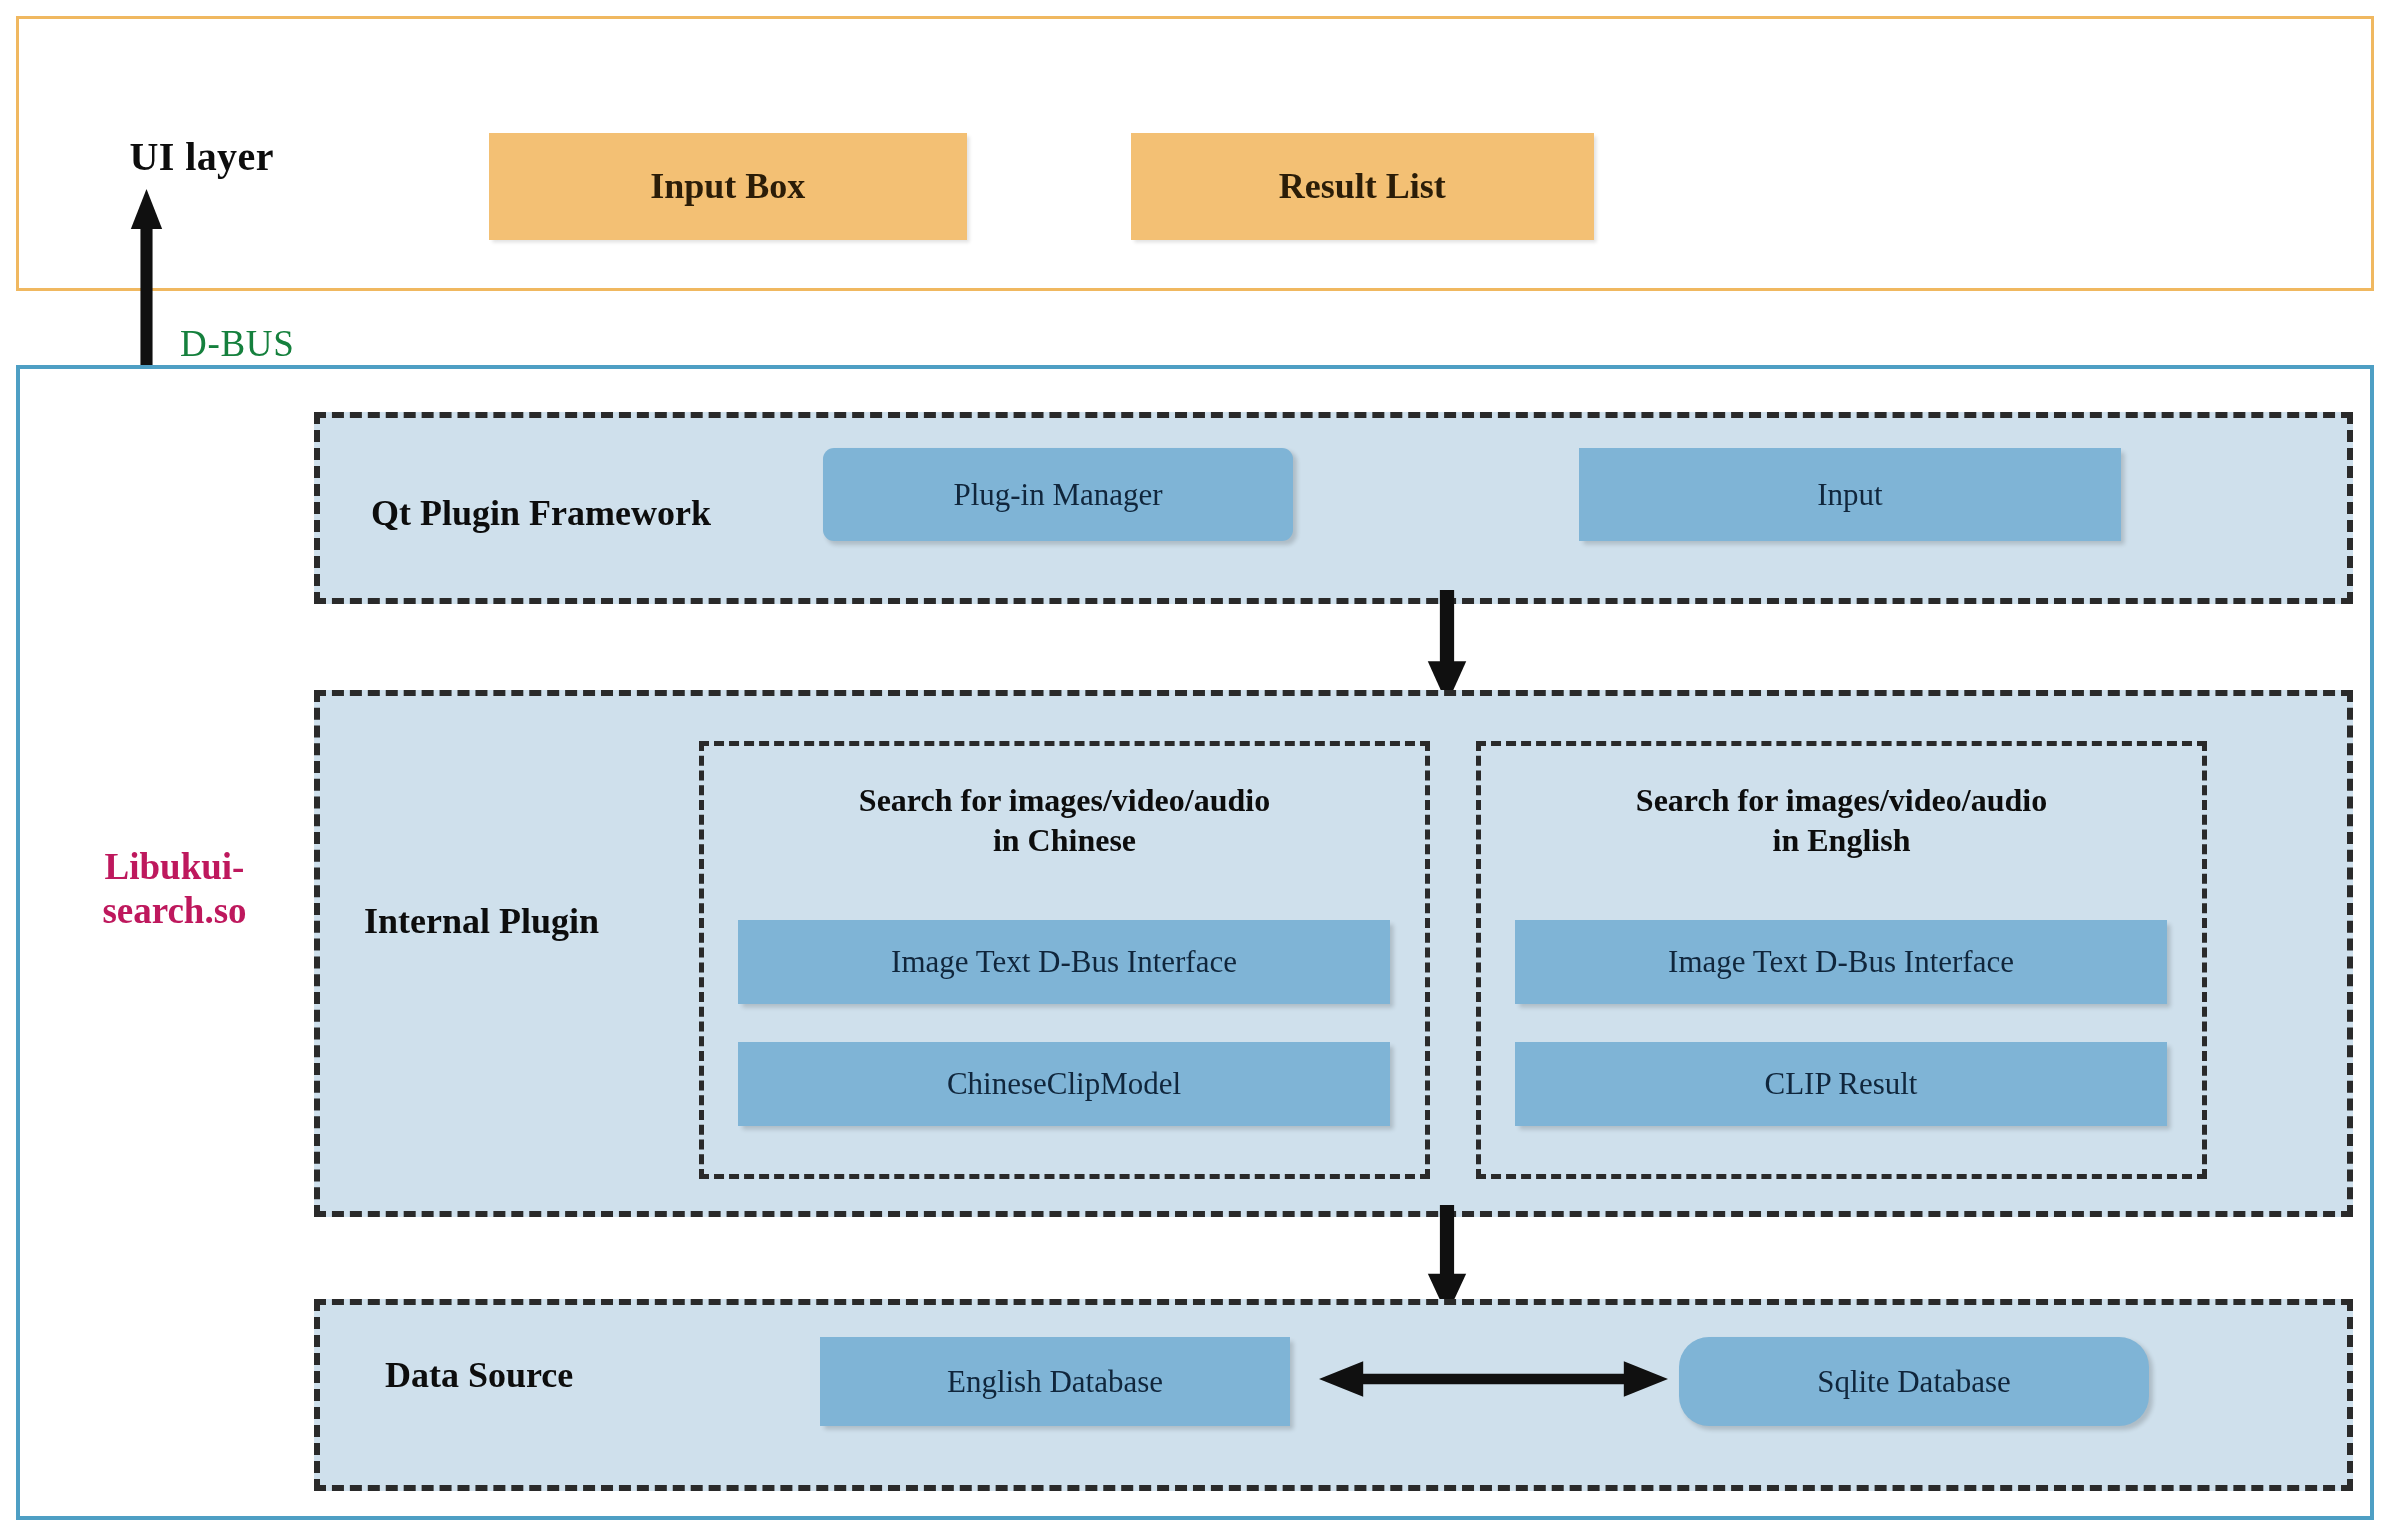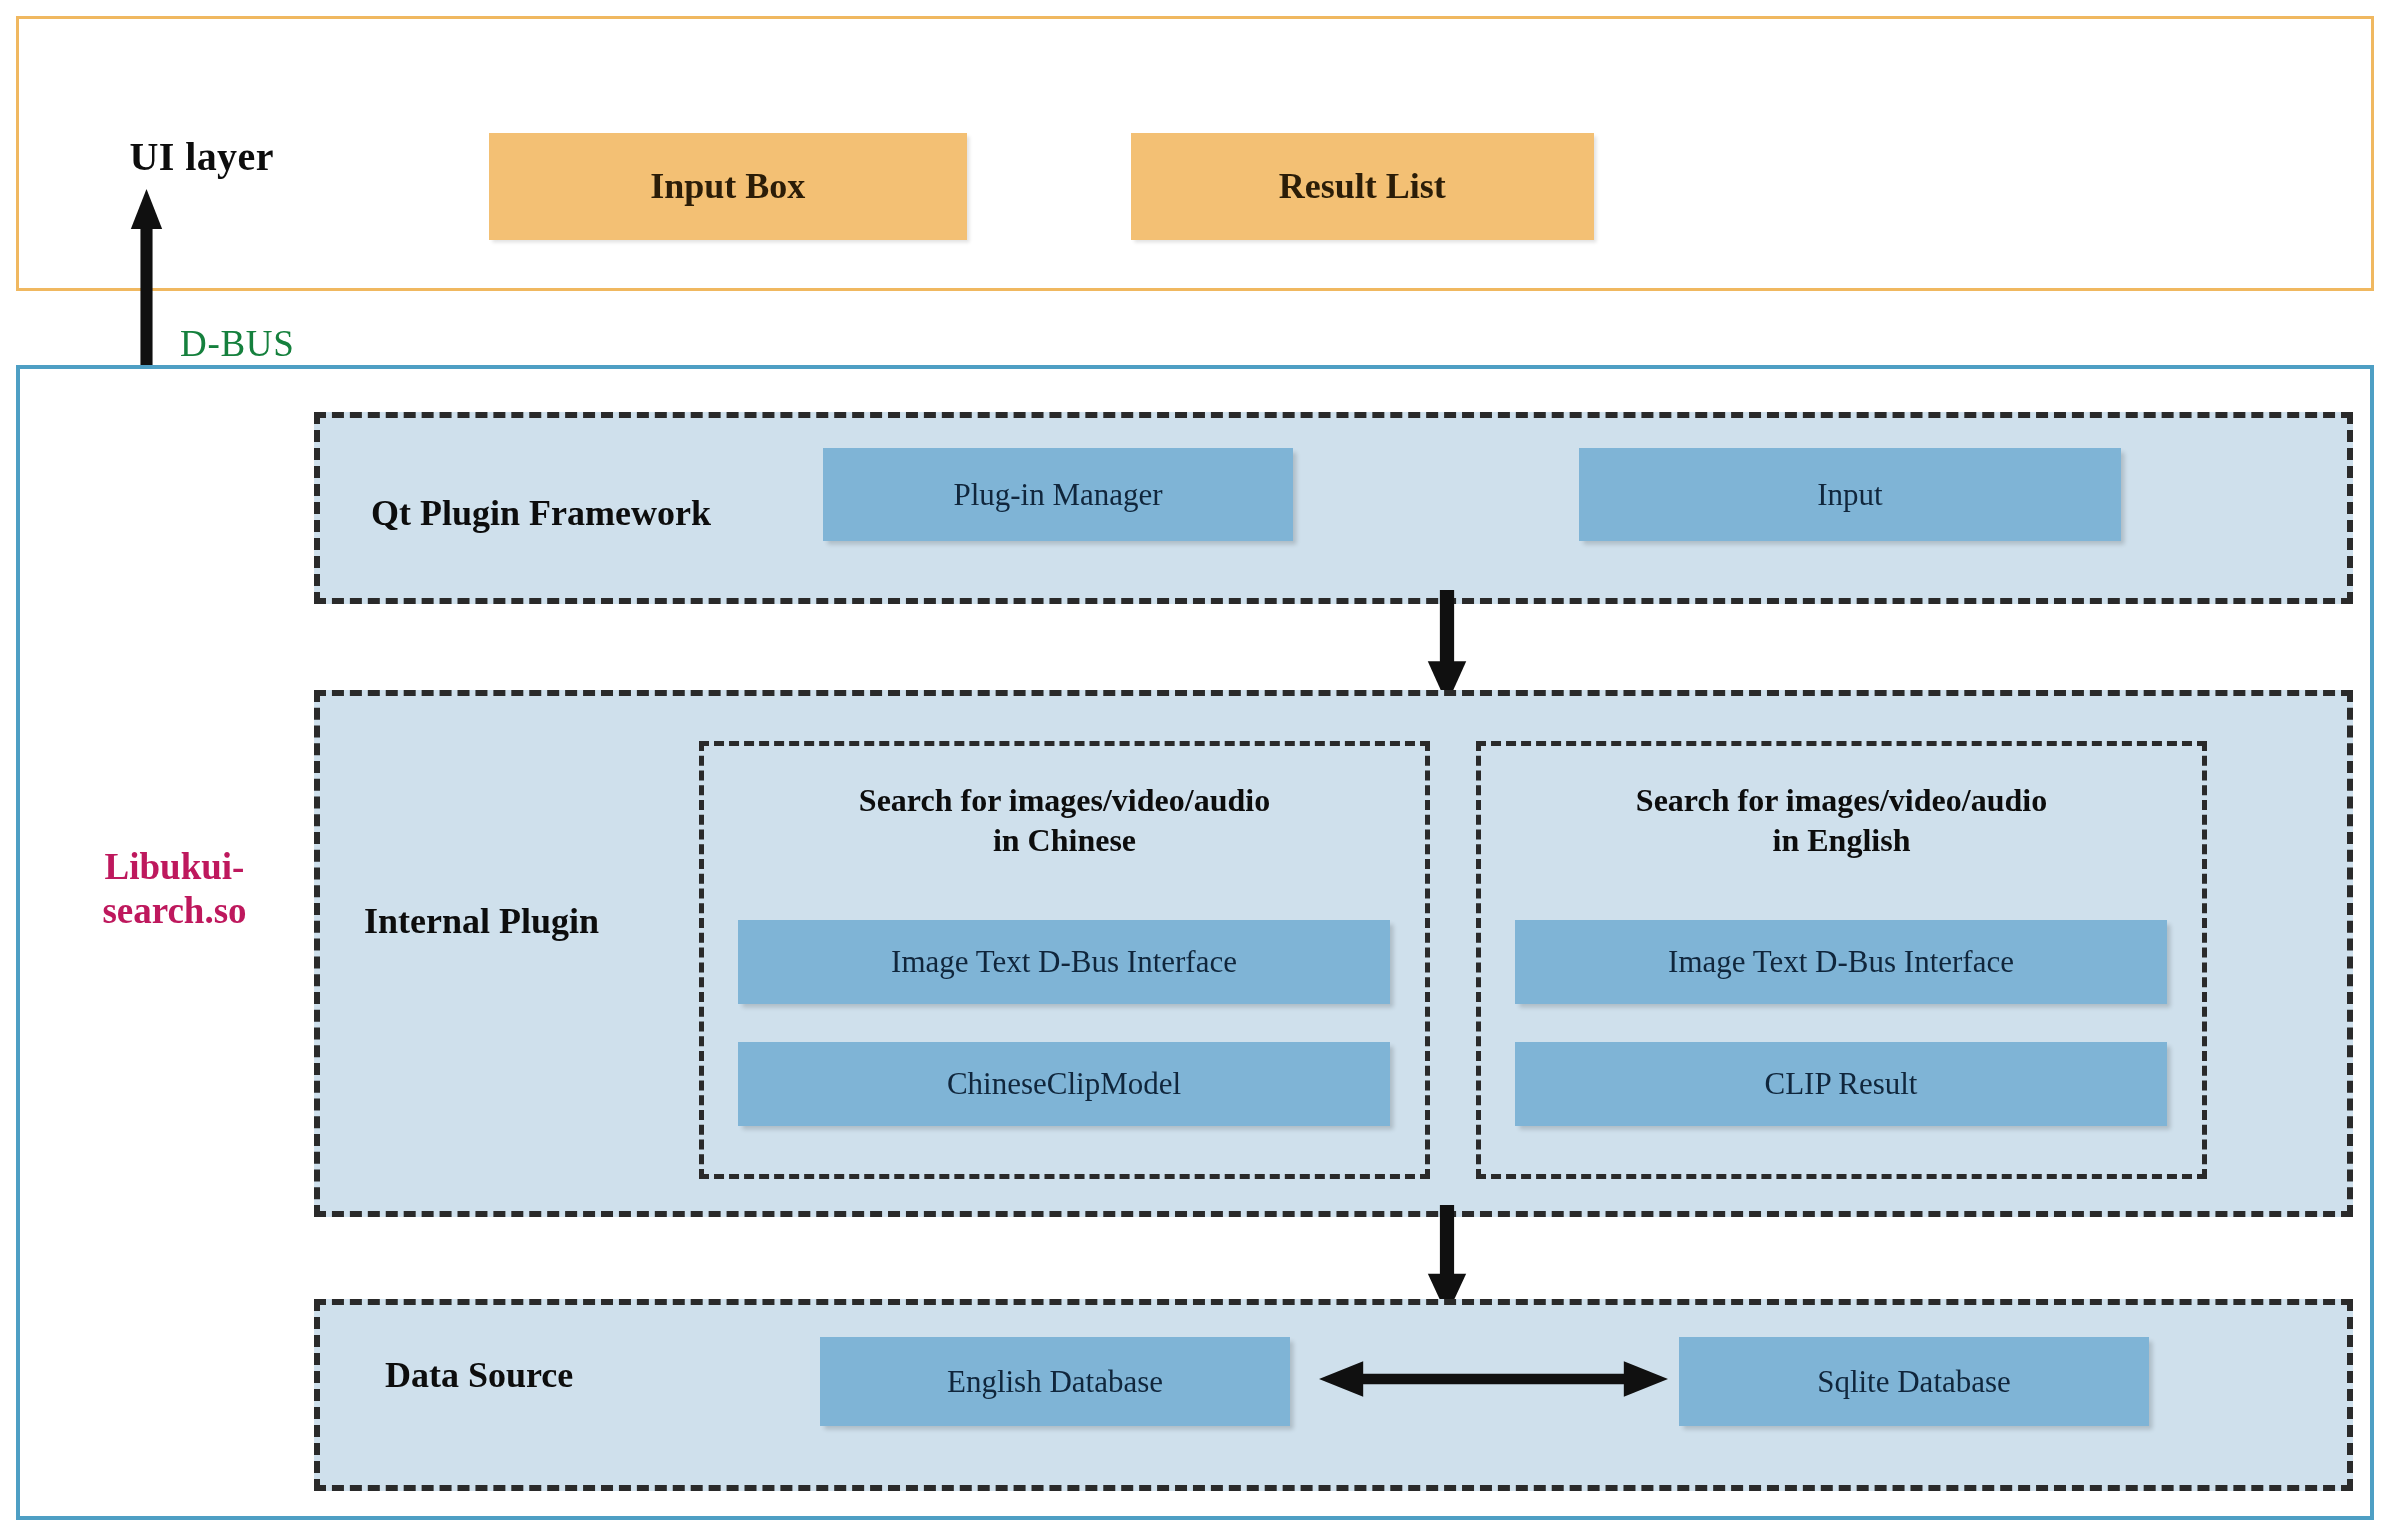--- a/index.html
+++ b/index.html
@@ -131,21 +131,21 @@
     display: flex;
     align-items: center;
     justify-content: center;
     font-size: 31px;
     color: #10263c;
     box-sizing: border-box;
     box-shadow: 3.6px 3.6px 4.3px rgba(0,0,0,0.16);
   }
 
   
-  .chip-plugin-manager { left: 823px; top: 448px; width: 470px; height: 93px; }
+  .chip-plugin-manager { left: 823px; top: 448px; width: 470px; height: 93px; border-radius: 11px; }
   .chip-input          { left: 1579px; top: 448px; width: 542px; height: 93px; }
 
   
   .lang-panel {
     position: absolute;
     border: 5px dashed #2A2A2A;
     box-sizing: border-box;
     background: transparent;
   }
   .lang-cn { left: 699px;  top: 741px; width: 731px; height: 438px; }
@@ -162,21 +162,21 @@
     color: #0d0d0d;
   }
 
   .chip-cn-dbus  { left: 738px; top: 920px; width: 652px; height: 84px; }
   .chip-cn-model { left: 738px; top: 1042px; width: 652px; height: 84px; }
   .chip-en-dbus  { left: 1515px; top: 920px; width: 652px; height: 84px; }
   .chip-en-model { left: 1515px; top: 1042px; width: 652px; height: 84px; }
 
   
   .chip-mvilus { left: 820px; top: 1337px; width: 470px; height: 89px; }
-  .chip-sqlite { left: 1679px; top: 1337px; width: 470px; height: 89px; }
+  .chip-sqlite { left: 1679px; top: 1337px; width: 470px; height: 89px; border-radius: 30px; }
 
   
   .v-arrow, .h-arrow { position: absolute; }
   .arrow-qt-to-plug { left: 1422px; top: 590px;  width: 50px;  height: 114px; }
   .arrow-plug-to-ds { left: 1422px; top: 1205px; width: 50px;  height: 110px; }
   .arrow-db-db      { left: 1319px; top: 1354px; width: 349px; height: 50px; }
 </style>
 </head>
 <body>
 

